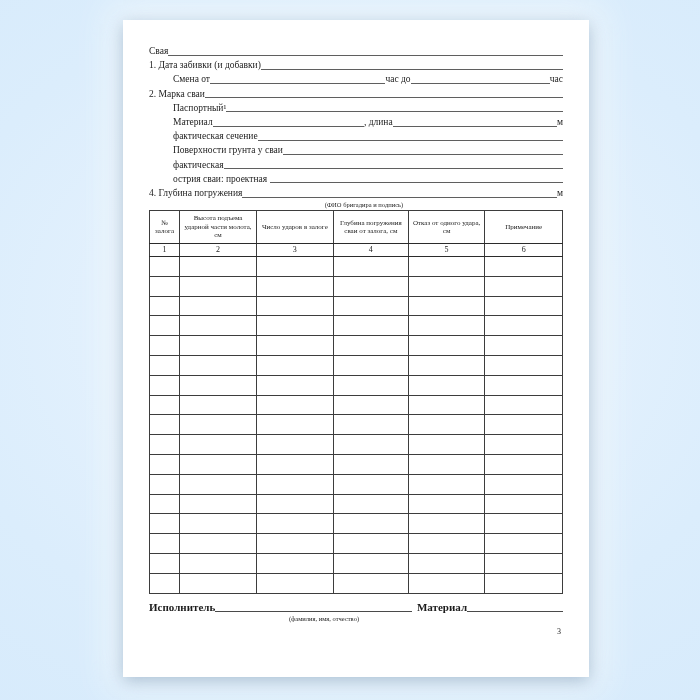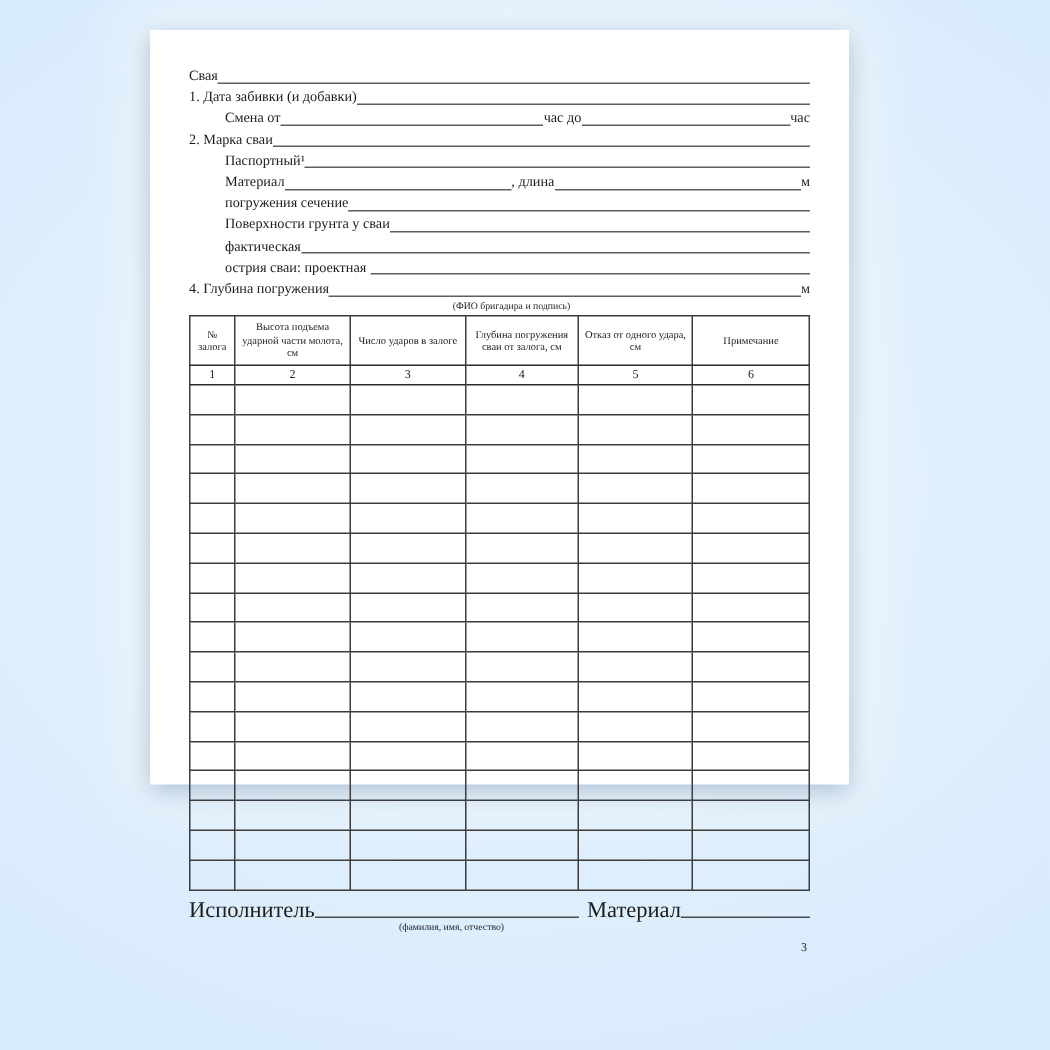--- a/index.html
+++ b/index.html
@@ -5,21 +5,21 @@
   html,body { margin:0; padding:0; }
   body {
     width:700px; height:700px; overflow:hidden;
     font-family:"Liberation Serif","DejaVu Serif",serif;
   }
   .scene {
     position:relative; width:700px; height:700px;
     background: radial-gradient(120% 95% at 50% 46%, #ecf5fe 0%, #dbedfc 50%, #d2e8fb 100%);
   }
   .page {
-    position:absolute; left:100px; top:20px; width:466px; height:503px;
+    position:absolute; left:123px; top:20px; width:466px; height:657px;
     background:#ffffff;
     box-shadow: 0 4px 16px rgba(104,135,170,.5), 0 0 34px 12px rgba(250,253,255,.75);
   }
   .content {
     position:absolute; left:26px; right:26px; top:24px;
     color:#1c1c1c; font-size:9.5px; line-height:14.2px;
   }
   .fline { display:flex; height:14.2px; line-height:14.2px; }
   .fline.indent1 { padding-left:24px; }
   .ftext { white-space:pre; }
@@ -40,21 +40,21 @@
     vertical-align:middle; height:30px; padding:1px 2px;
     border-bottom:1.4px solid #2b2b2b;
   }
   table.log .numrow td {
     font-size:8px; line-height:12px; height:12px; text-align:center;
     border-bottom:1.2px solid #2b2b2b;
   }
   table.log .blank-row td { height:18.8px; }
   .tfooter {
     display:flex; margin-top:6px; height:14px; line-height:14px;
-    font-weight:normal; font-size:15px;
+    font-weight:bold; font-size:11px;
   }
   .tfooter .ffill::after { border-bottom:1px solid #4a4a4a; bottom:2px; }
   .tfooter .gap { width:5px; }
   .footer-caption { line-height:9px; height:9px; padding-left:100px; width:150px; text-align:center; }
   .pagenum { text-align:right; font-size:8px; line-height:11px; margin-top:3px; padding-right:2px; }
 </style>
 </head>
 <body>
 
 <div class="scene">
@@ -86,21 +86,21 @@
             <span class="ffill" style="flex-grow: 1;"></span>
           </div>
           <div class="fline indent1">
             <span class="ftext">Материал</span>
             <span class="ffill" style="flex-grow: 0.92;"></span>
             <span class="ftext">, длина</span>
             <span class="ffill" style="flex-grow: 1;"></span>
             <span class="ftext">м</span>
           </div>
           <div class="fline indent1">
-            <span class="ftext">погружения сечение</span>
+            <span class="ftext">фактическая сечение</span>
             <span class="ffill" style="flex-grow: 1;"></span>
           </div>
           <div class="fline indent1">
             <span class="ftext">Поверхности грунта у сваи</span>
             <span class="ffill" style="flex-grow: 1;"></span>
           </div>
           <div class="fline indent1">
             <span class="ftext">фактическая</span>
             <span class="ffill" style="flex-grow: 1;"></span>
           </div>

